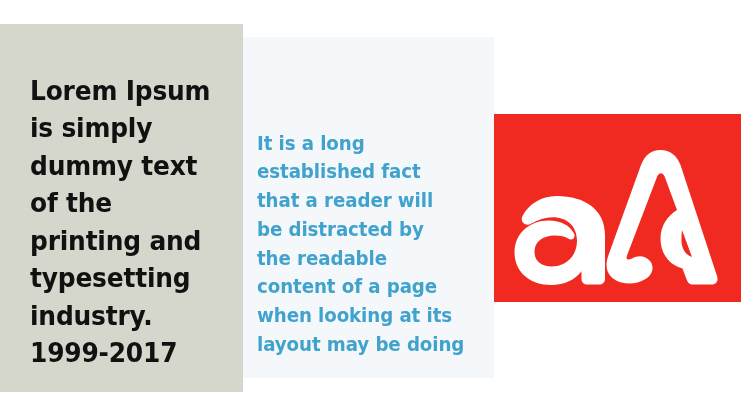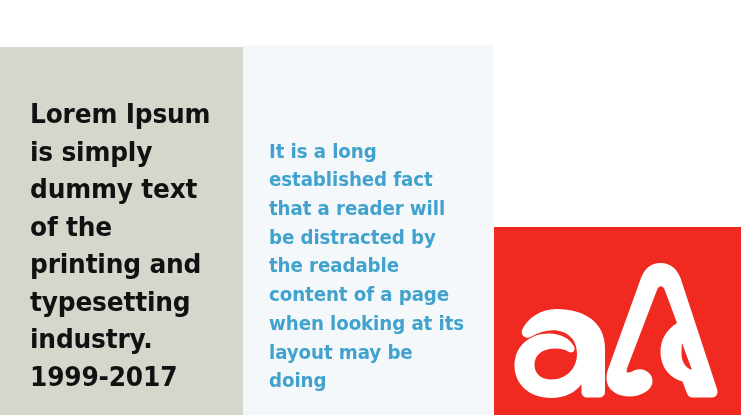--- a/index.html
+++ b/index.html
@@ -11,21 +11,21 @@
     font-family: "DejaVu Sans", sans-serif;
   }
 
   .specimen {
     position: relative;
     width: 741px;
     height: 415px;
     overflow: hidden;
     display: flex;
     flex-direction: row;
-    align-items: flex-end;
+    align-items: center;
   }
 
   
   .panel-heading {
     width: 243px;
     flex: 0 0 243px;
     background: #D5D7CD;
     box-sizing: border-box;
     padding: 48px 16px 20px 30px;
     display: flex;
@@ -44,21 +44,21 @@
     transform: scaleX(0.94);
     transform-origin: left top;
   }
 
   
   .panel-paragraph {
     width: 251px;
     flex: 0 0 251px;
     background: #F5F8FA;
     box-sizing: border-box;
-    padding: 92px 14px 20px 26px;
+    padding: 92px 14px 20px 14px;
     display: flex;
     flex-direction: column;
     justify-content: flex-start;
   }
   .paragraph-text {
     font-family: "DejaVu Sans", sans-serif;
     font-weight: 700;
     font-size: 19px;
     line-height: 28.7px;
     letter-spacing: -0.1px;

